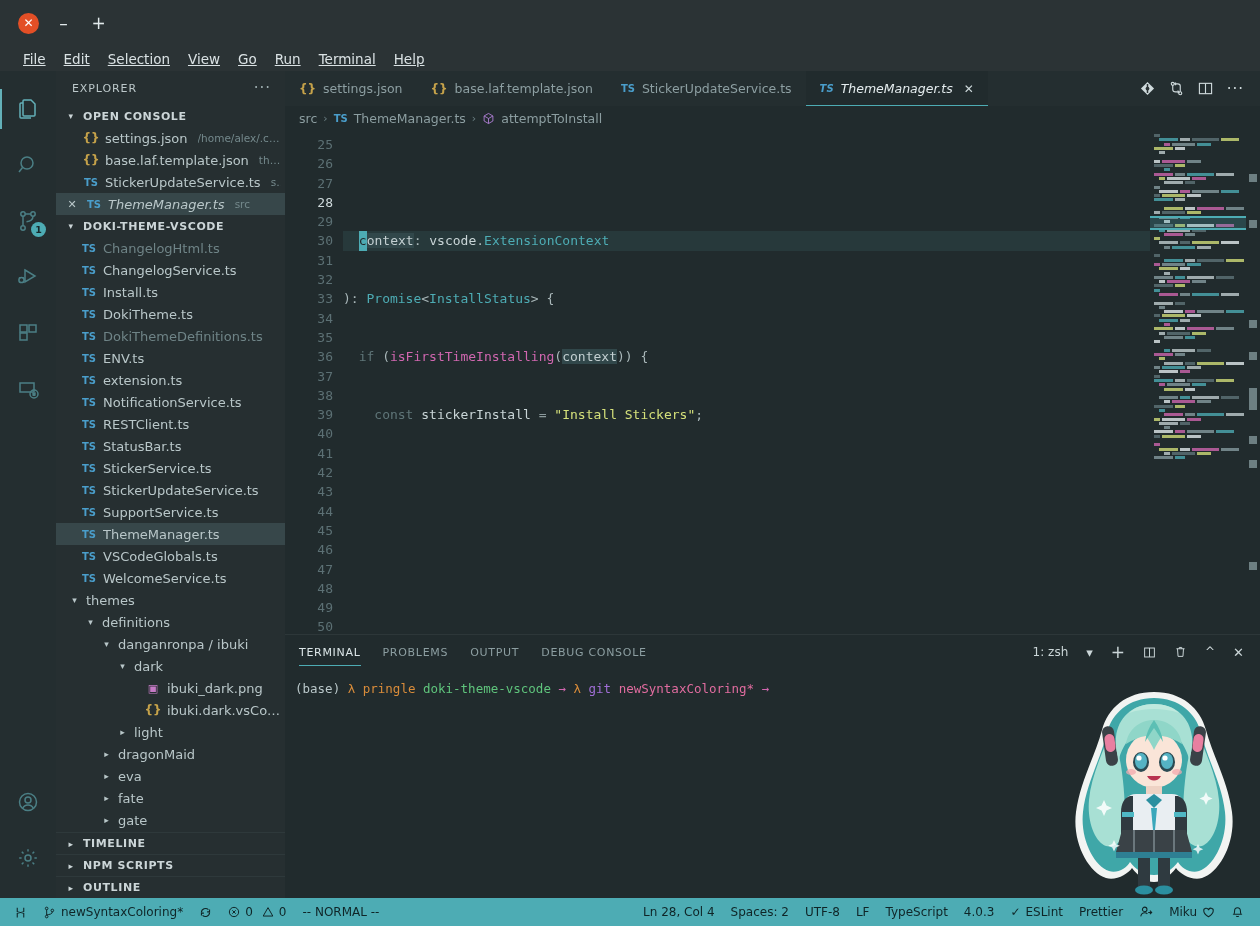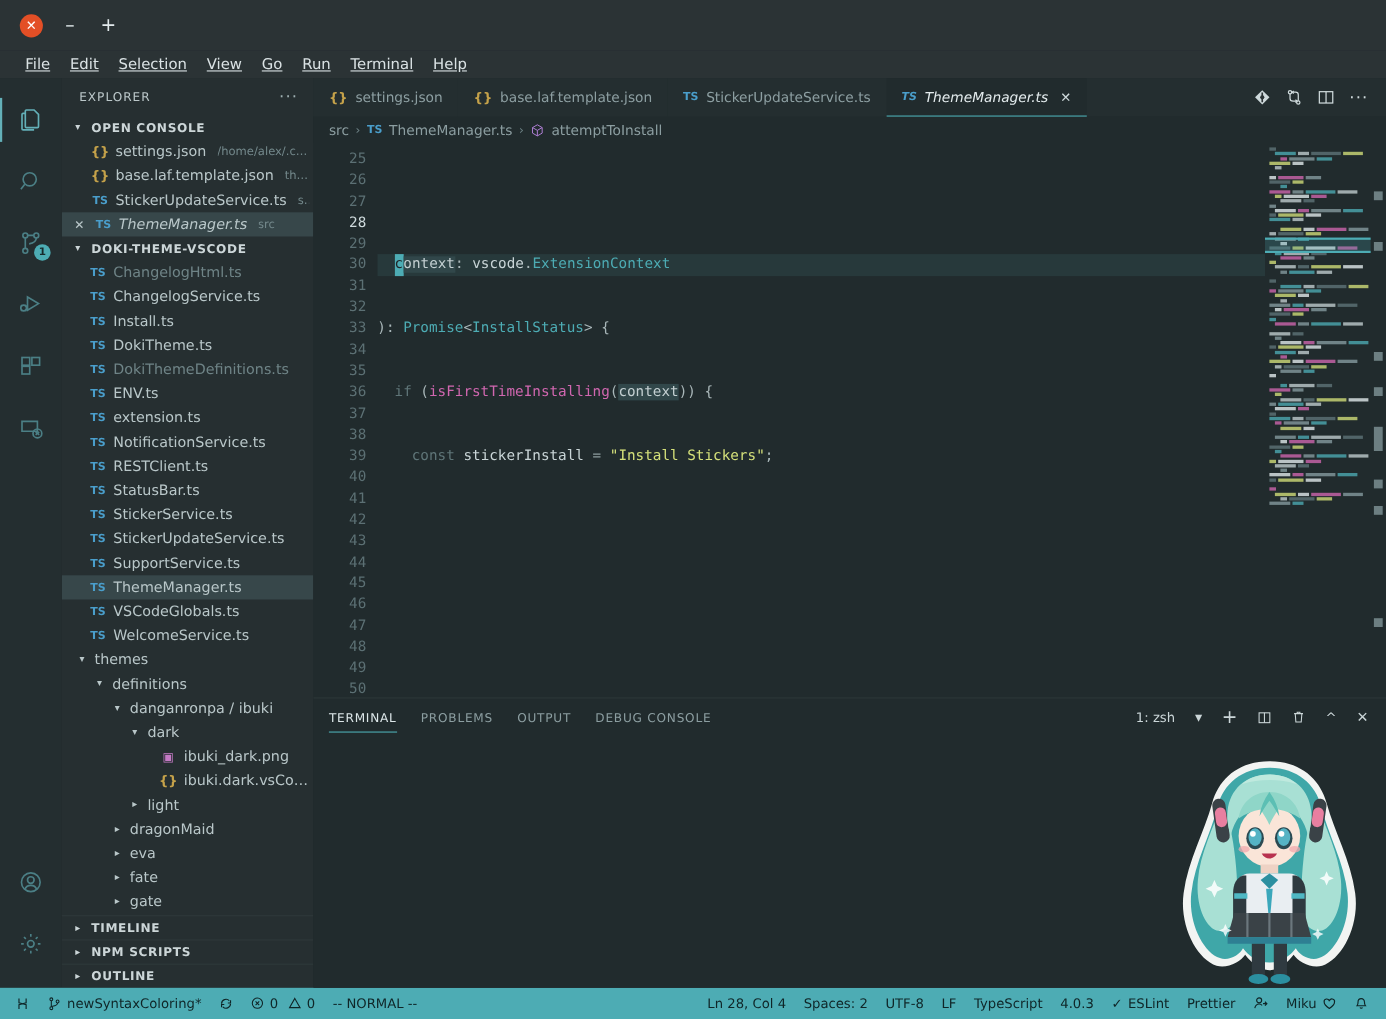--- a/index.html
+++ b/index.html
@@ -911,20 +911,33 @@
             </span>
             <span class="pic">
               <svg width="13" height="14" viewBox="0 0 16 16" fill="none" stroke="#cbd6d8" stroke-width="1.2">
                   <path d="M3 4h10M6.5 4V2.4h3V4M4.3 4l.7 9.4h6l.7-9.4"></path>
                 </svg>
             </span>
             <span class="pic" style="font-size:12px">^</span>
             <span class="pic" style="font-size:13px">✕</span>
           </div>
         </div>
+        <div class="term-body">
+          <div>
+            <span class="t-base">(base)</span>
+            <span class="t-lam">λ</span>
+            <span class="t-cmd">pringle</span>
+            <span class="t-dir">doki-theme-vscode</span>
+            <span class="t-arrow">→</span>
+            <span class="t-lam">λ</span>
+            <span class="t-git">git</span>
+            <span class="t-branch">newSyntaxColoring*</span>
+            <span class="t-arrow">→</span>
+          </div>
+        </div>
 
         <svg class="sticker" viewBox="0 0 196 216">
           <g>
 
             <path d="M98 10c28 0 46 16 52 38 7 26 22 52 26 82 4 30-12 60-30 66-10 3-22-4-26-10-6 8-14 14-22 14s-16-6-22-14c-4 6-16 13-26 10-18-6-34-36-30-66 4-30 19-56 26-82C52 26 70 10 98 10z" fill="#f2f4f2"></path>
 
             <path d="M98 16c25 0 42 15 47 35 6 25 21 51 24 79 3 27-11 54-26 59-8 3-18-3-21-9-5 7-14 13-24 13s-19-6-24-13c-3 6-13 12-21 9-15-5-29-32-26-59 3-28 18-54 24-79C56 31 73 16 98 16z" fill="#3fa7a8"></path>
 
             <path d="M55 48c-8 22-20 46-22 70-2 22 6 42 17 46 7 2 14-3 16-9 4-14 3-38 1-56-2-20-6-38-12-51z" fill="#a8e0d4"></path>
             <path d="M141 48c8 22 20 46 22 70 2 22-6 42-17 46-7 2-14-3-16-9-4-14-3-38-1-56 2-20 6-38 12-51z" fill="#a8e0d4"></path>

